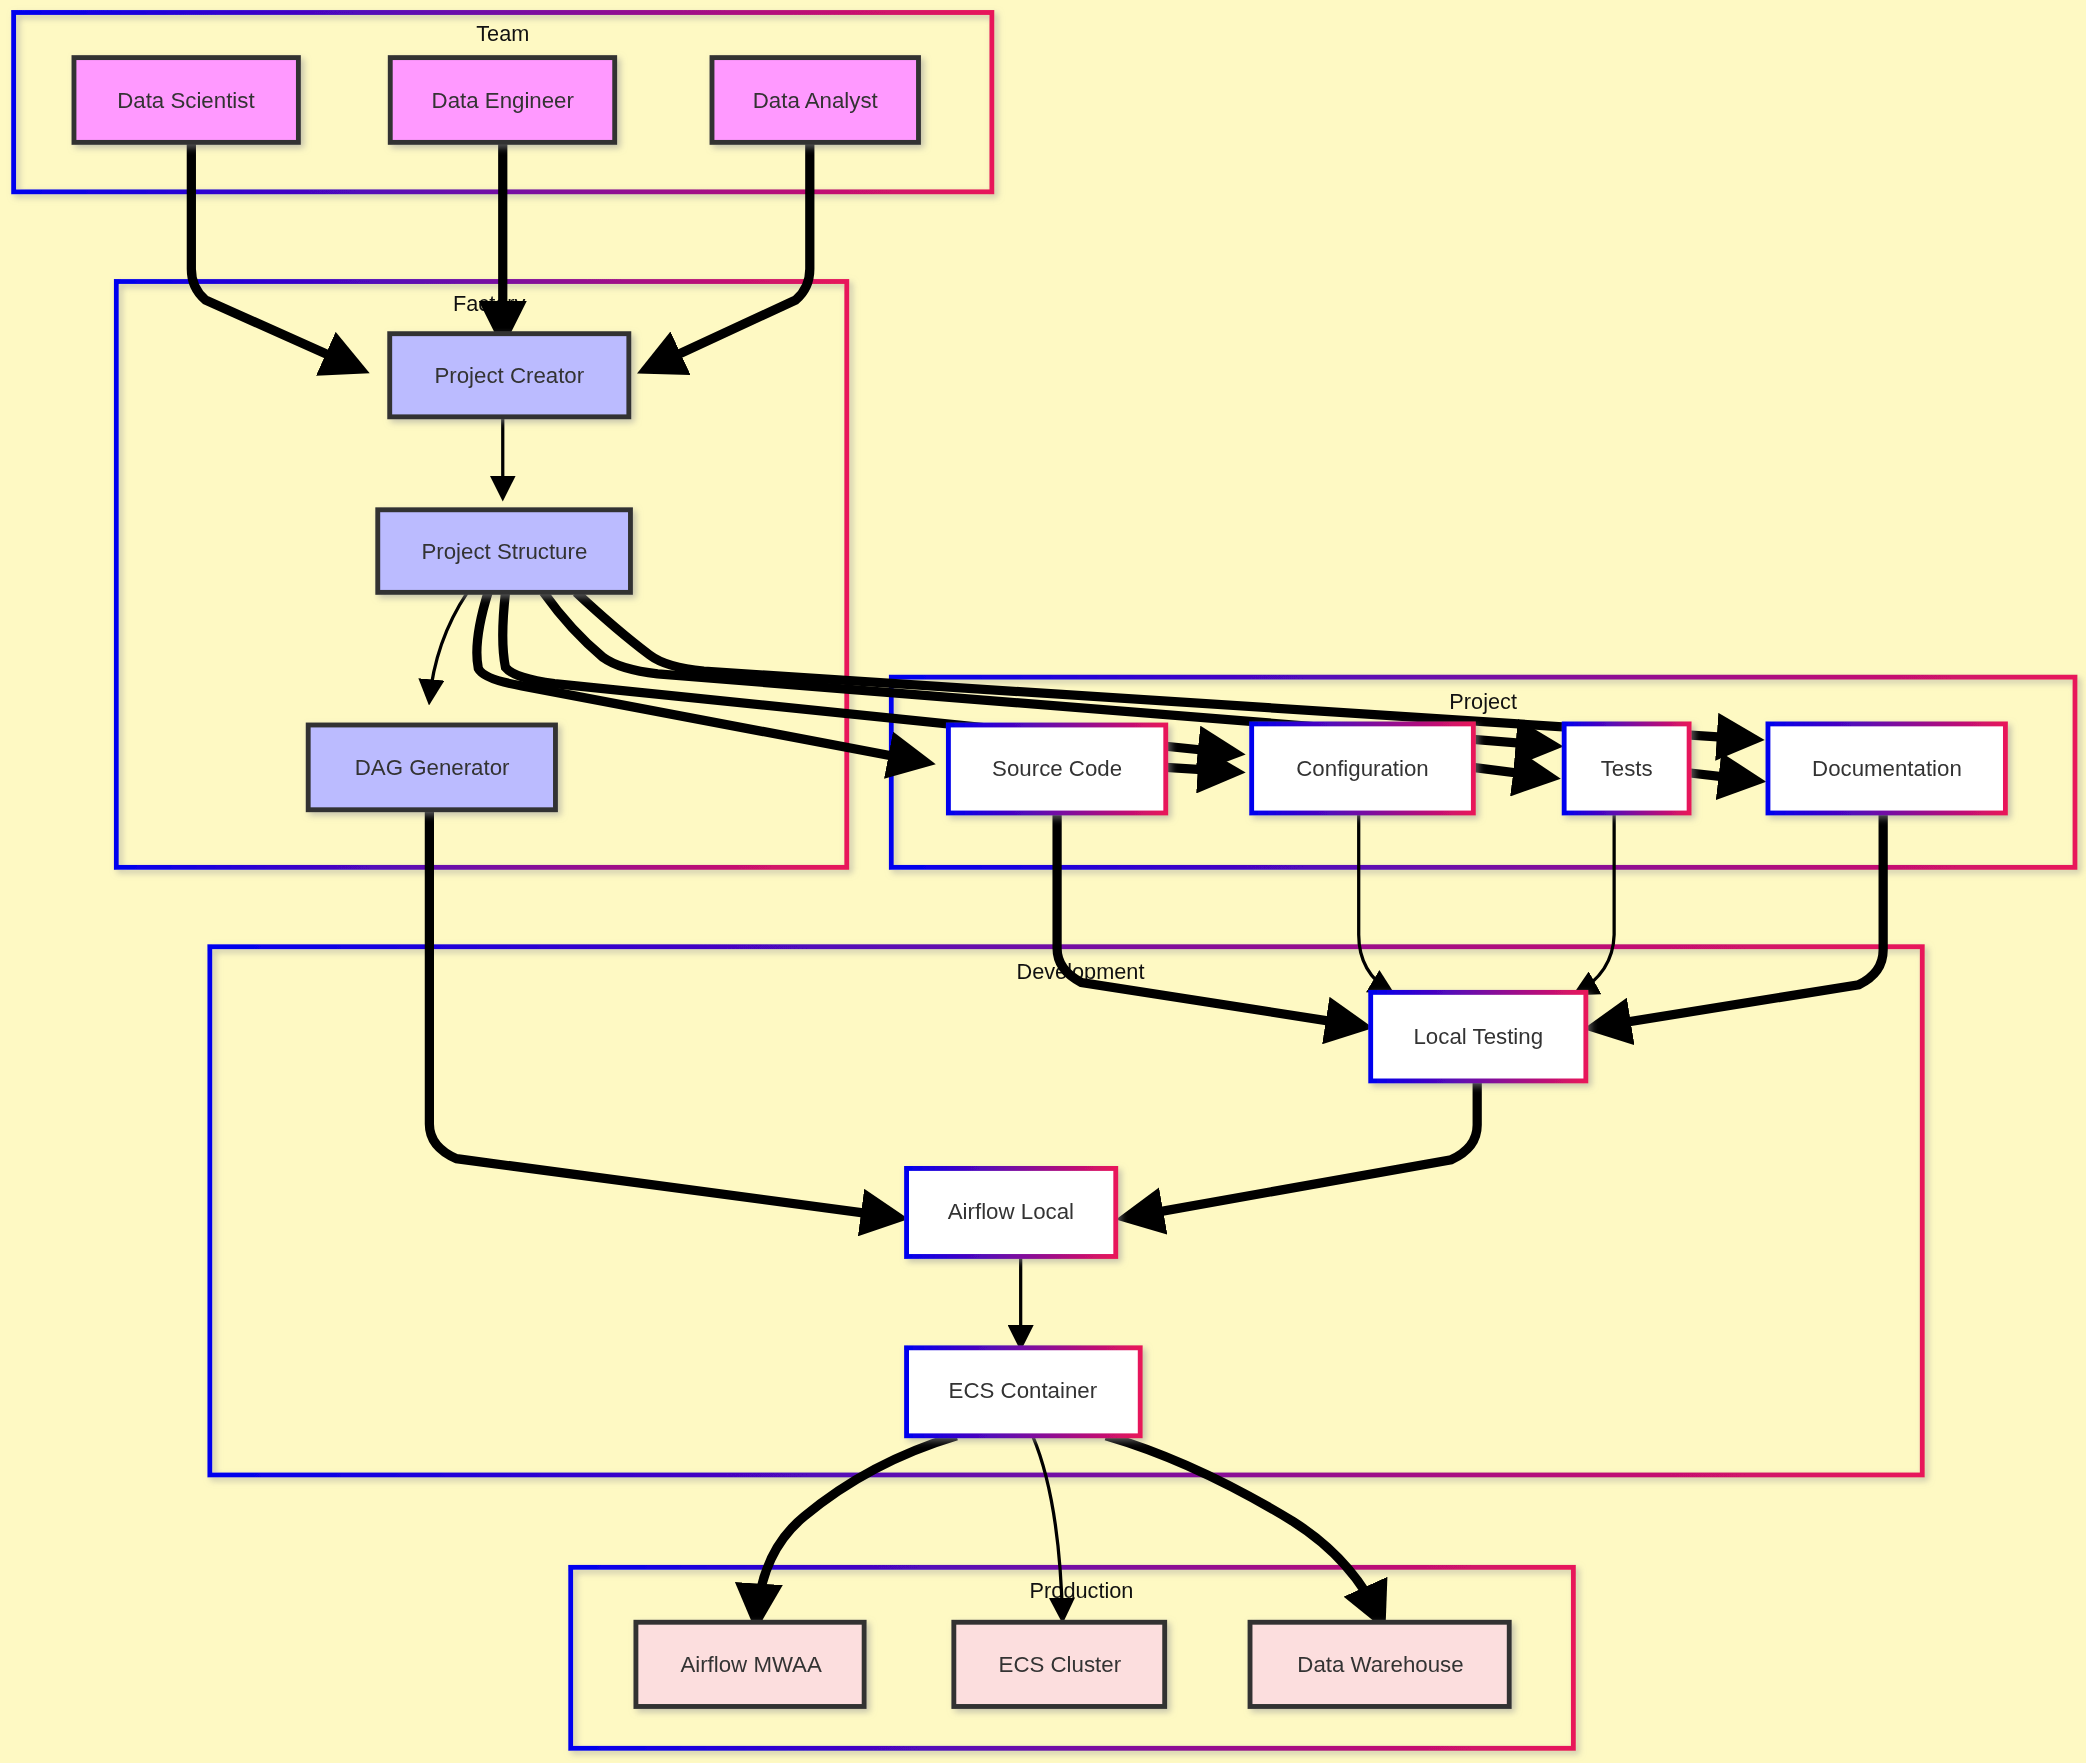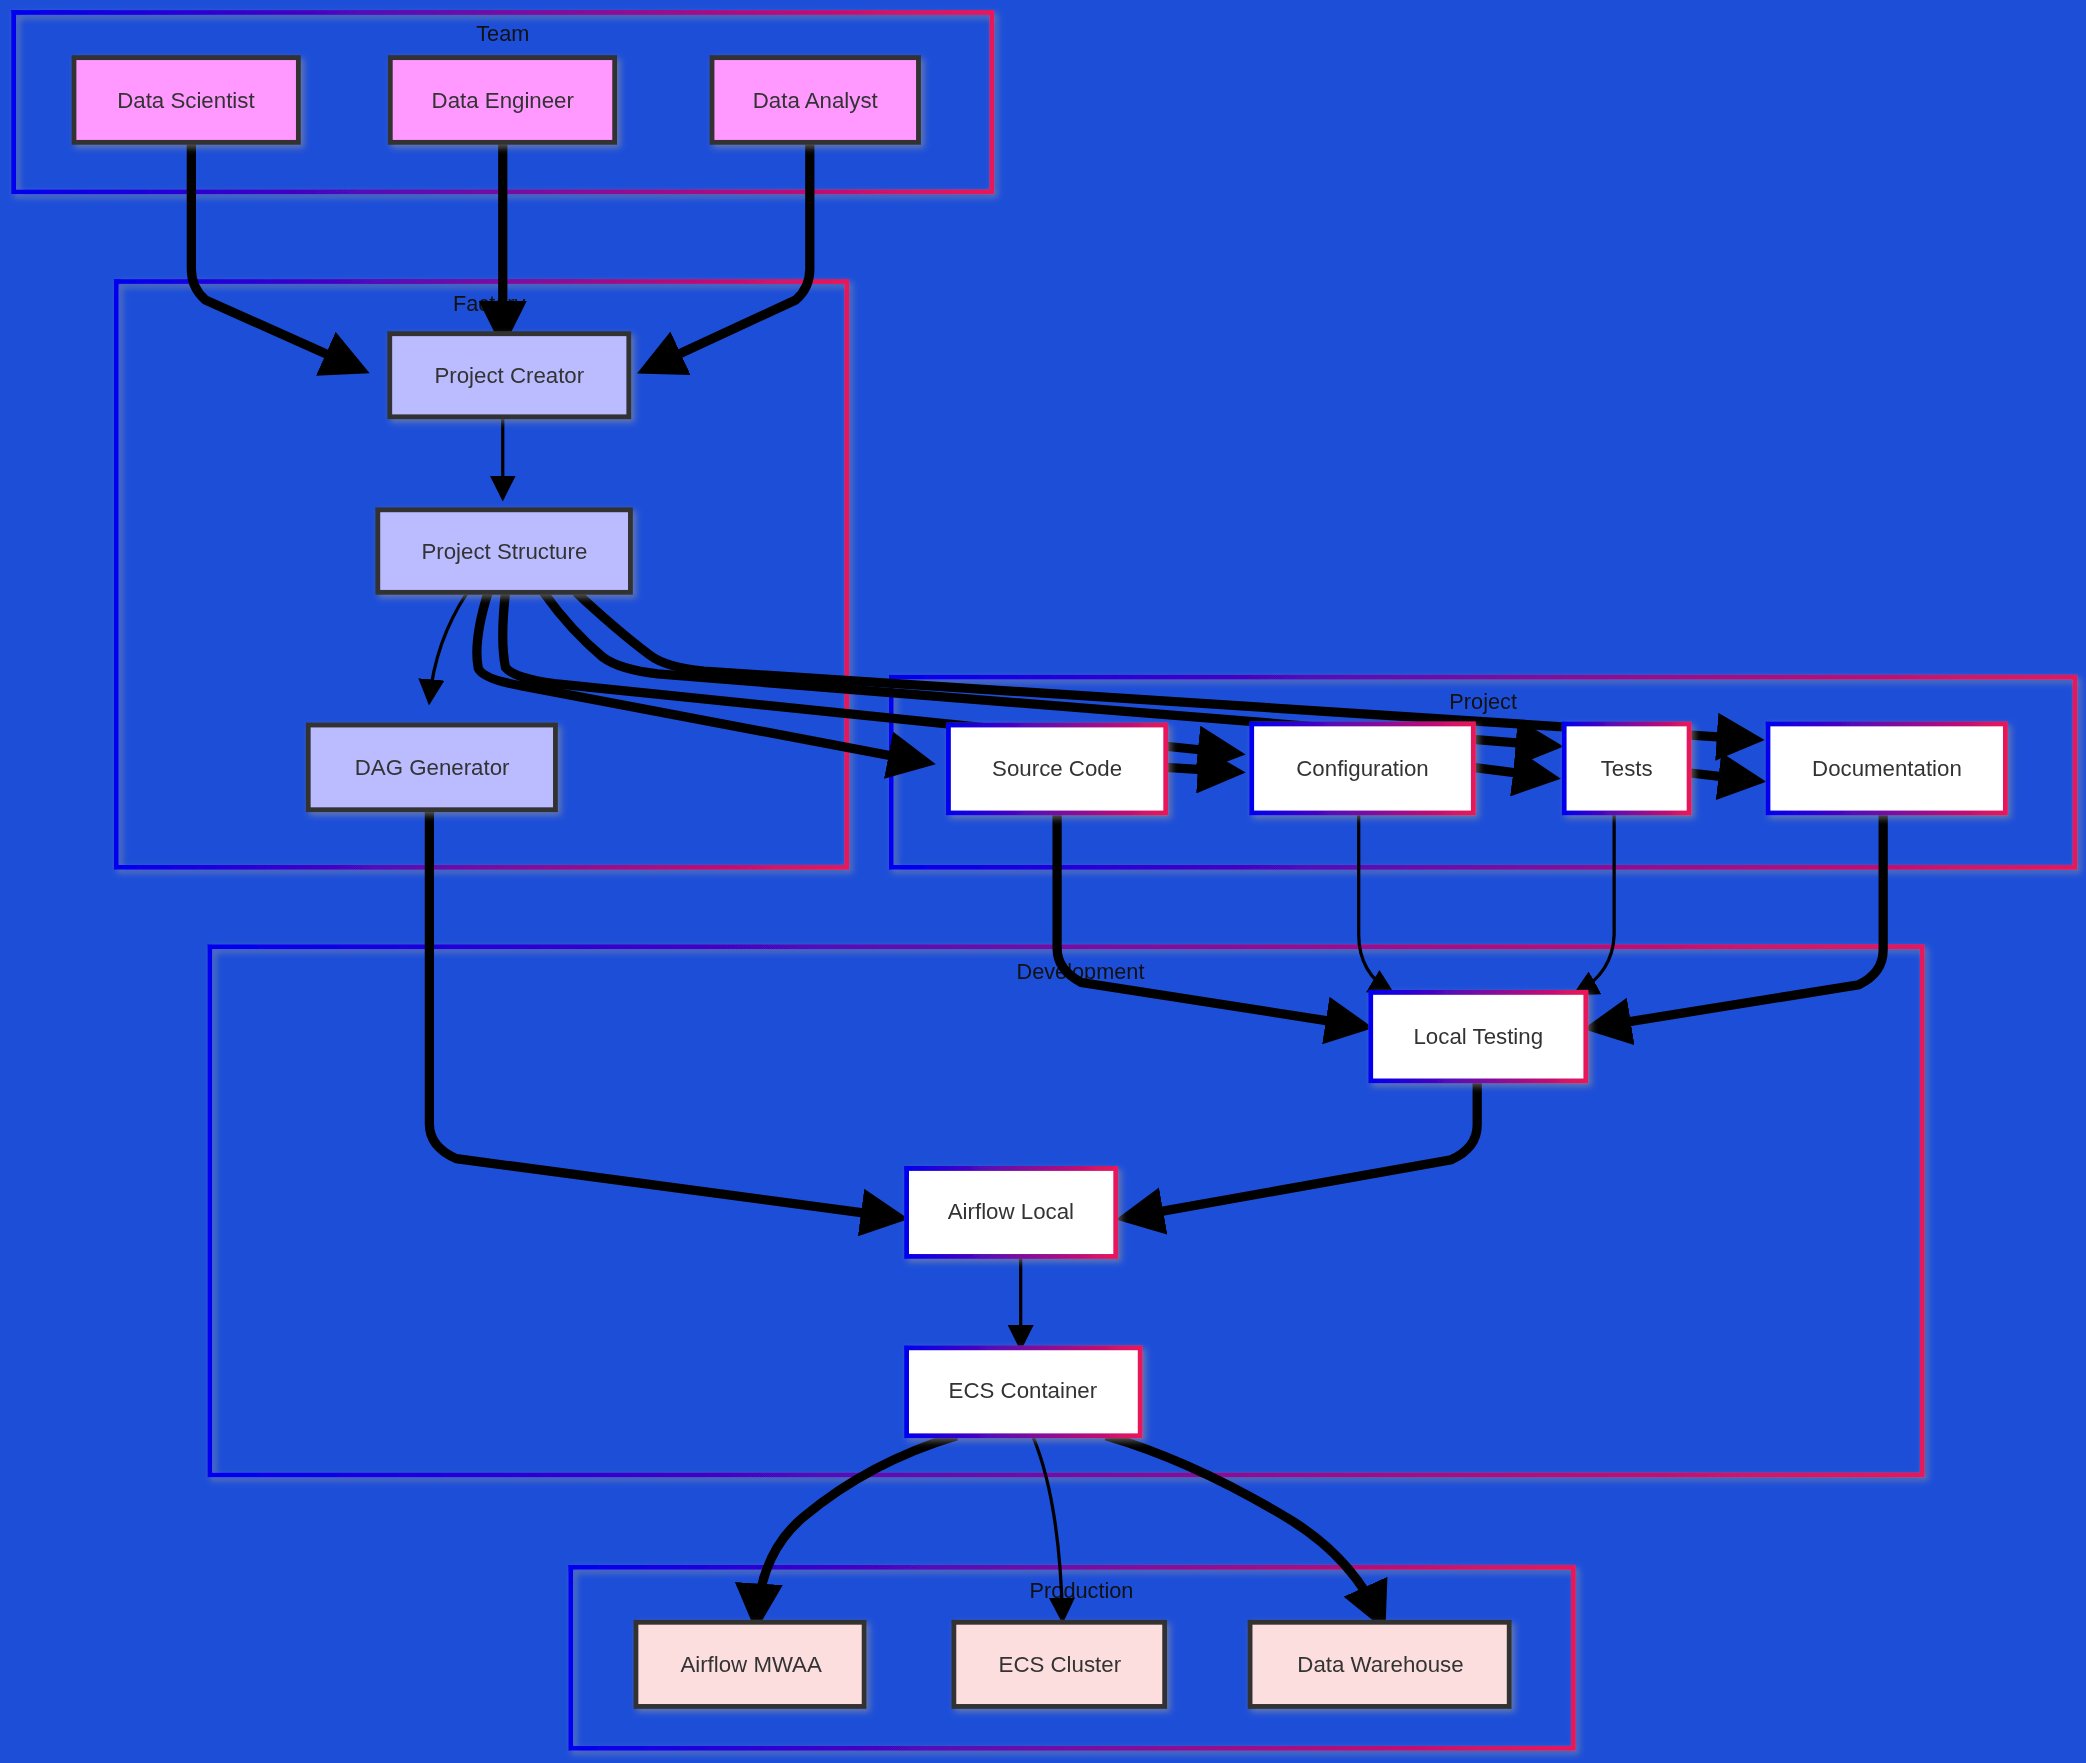--- a/index.html
+++ b/index.html
@@ -7,21 +7,21 @@
     padding: 0;
     background: #ffffff;
   }
   body {
     font-family: "Liberation Sans", sans-serif;
   }
   #diagram-root {
     position: relative;
     width: 2087px;
     height: 1763px;
-    background: #1d4ed8;
+    background: #fef9c3;
     overflow: hidden;
   }
   svg#flow {
     position: absolute;
     top: 0;
     left: 0;
     width: 2087px;
     height: 1763px;
   }
   .cluster-rect {

